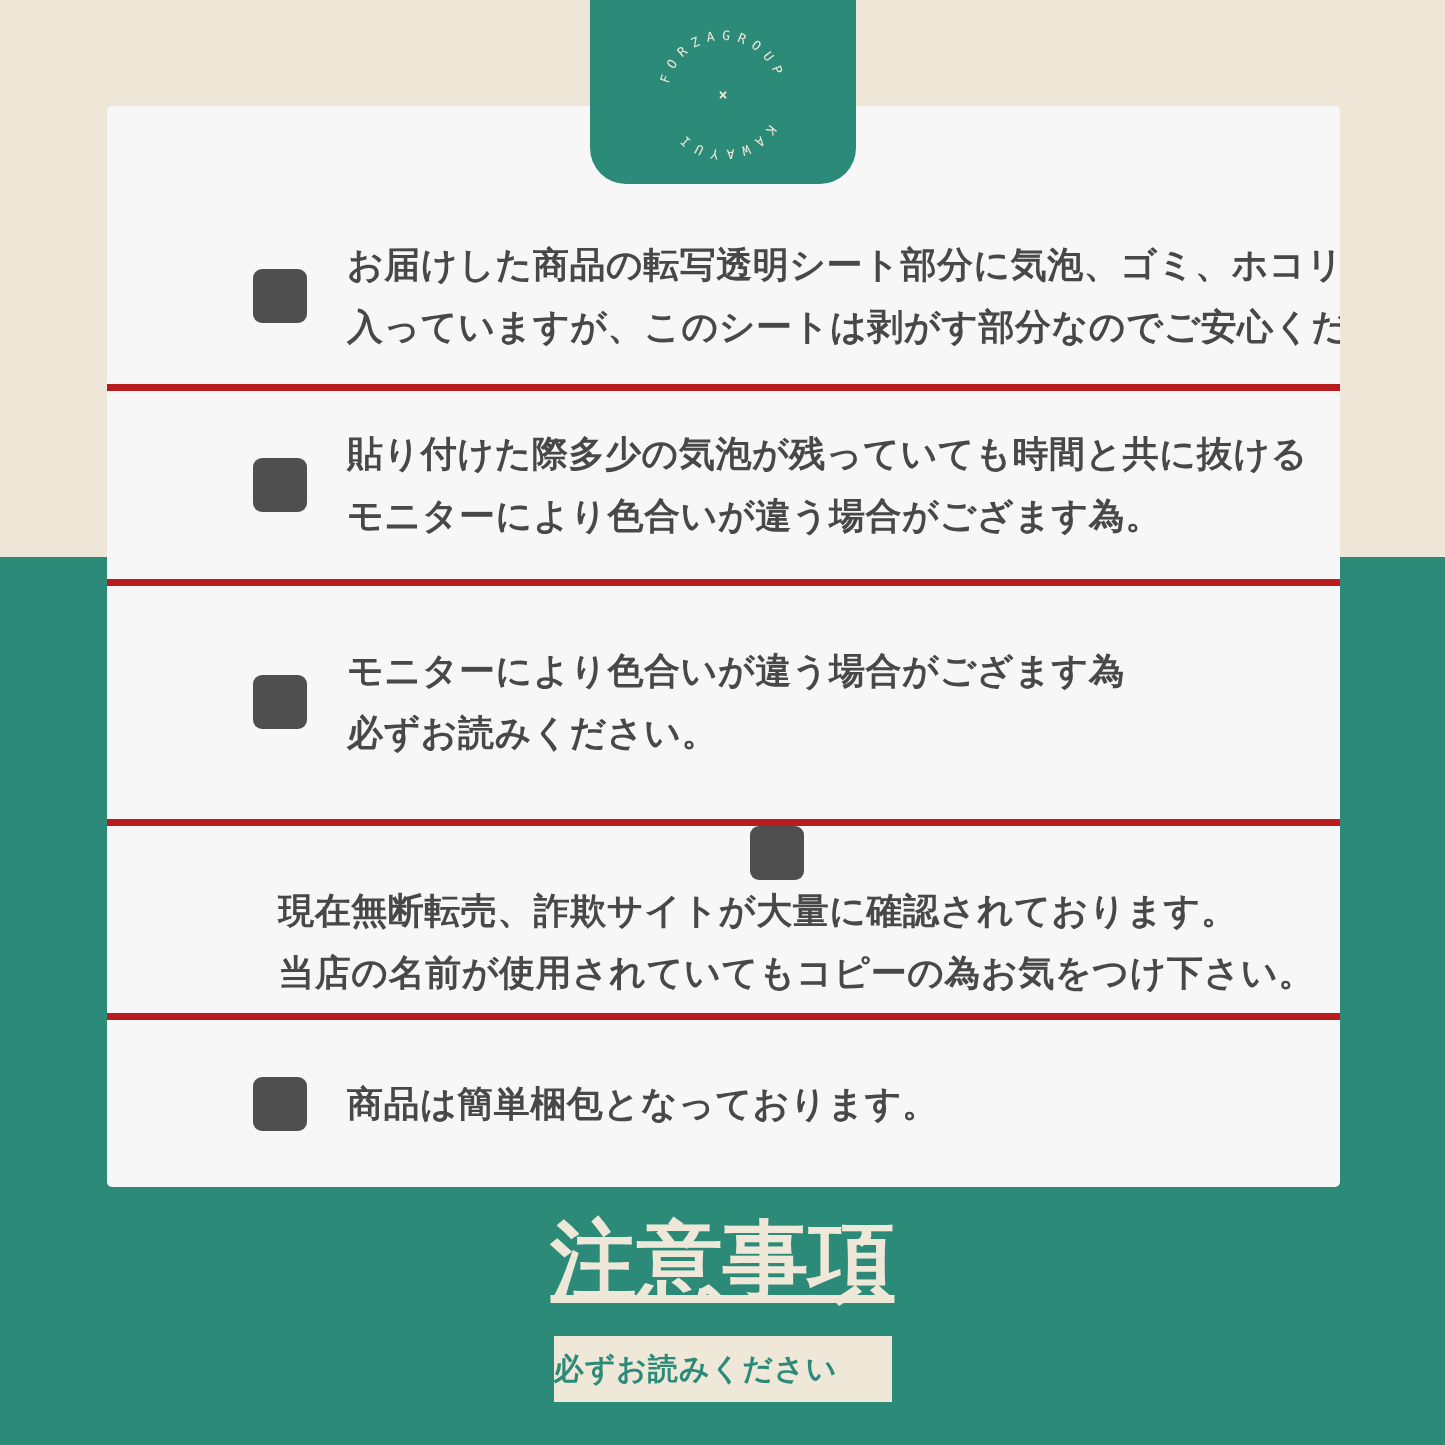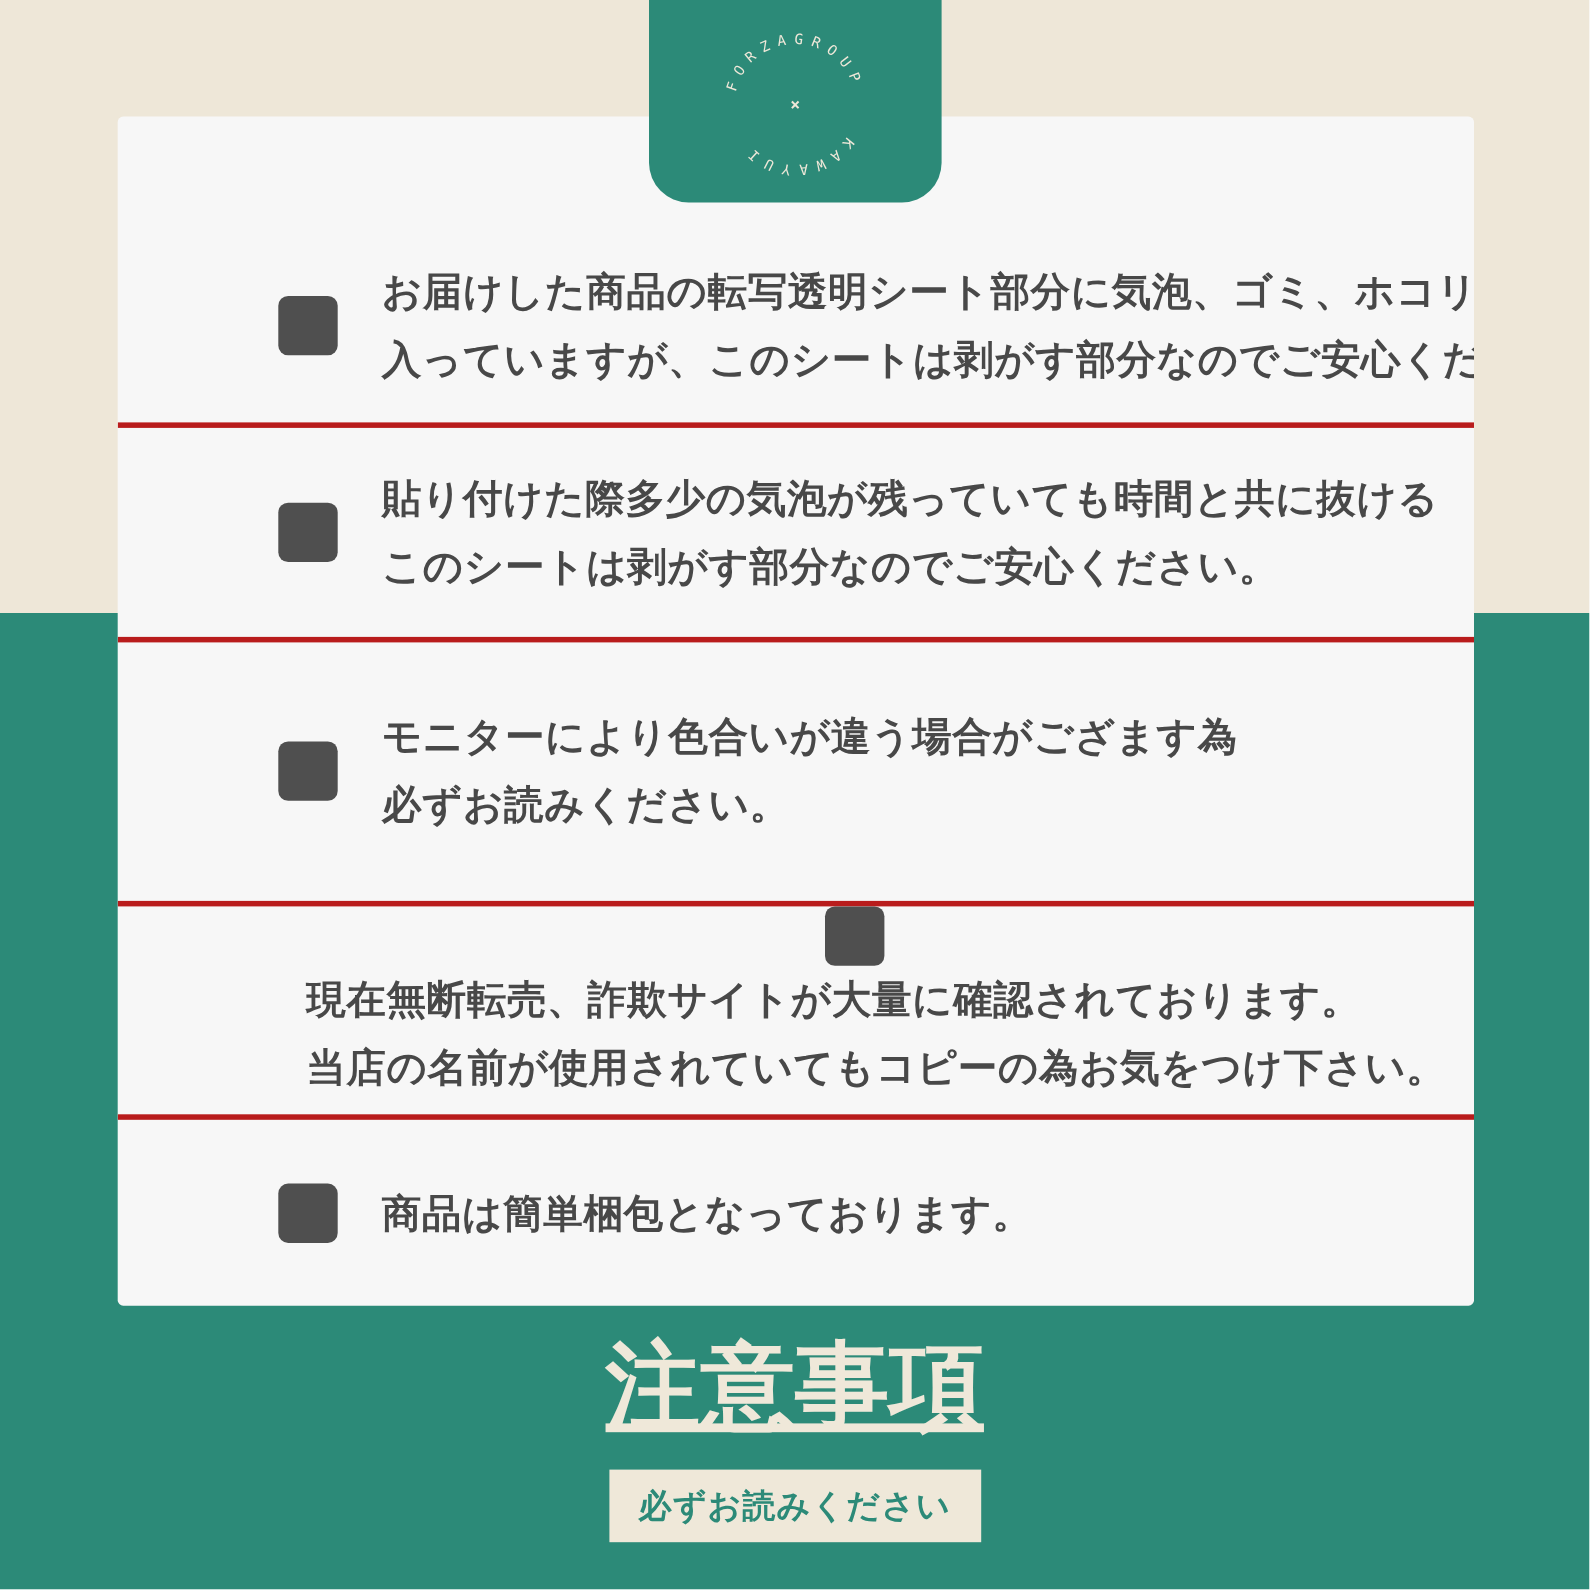--- a/index.html
+++ b/index.html
@@ -11,21 +11,21 @@
     background:linear-gradient(to bottom, #eee7d8 0, #eee7d8 557px, #2c8a78 557px, #2c8a78 100%);
   }
 
   
   .panel {
     position:absolute; left:107px; top:106px; width:1233px; height:1081px;
     background:#f7f7f7; border-radius:5px; overflow:hidden;
     display:flex; flex-direction:column;
   }
   .band { display:flex; align-items:center; padding-left:146px; }
-  .band + .band { border-top:5px solid #b91c1c; }
+  .band + .band { border-top:7px solid #b91c1c; }
   .band-1 { height:287px; padding-top:102px; }
   .band-2 { height:204px; }
   .band-3 { height:252px; }
   .band-4 { height:204px;flex-direction:column; }
   .band-5 { height:182px; }
 
   .checkbox {
     width:54px; height:54px; flex:0 0 54px;
     background:#4f4f4f; border-radius:9px; margin-right:40px;
   }
@@ -52,21 +52,21 @@
 
   
   .footer-title {
     position:absolute; top:1217px; left:0; width:1445px;
     text-align:center; font-size:86px; line-height:86px;
     font-weight:900; color:#efe8d9; letter-spacing:0;text-decoration:underline;
   }
   .footer-box {
     position:absolute; top:1336px; left:50%; transform:translateX(-50%);
     width:338px; height:66px; background:#efe8d9;
-    display:flex; align-items:center; justify-content:center;
+    display:flex; align-items:center; justify-content:flex-start;
   }
   .footer-box span {
     color:#2c8a78; font-size:30px; font-weight:700; letter-spacing:1px;
     white-space:nowrap;
   }
 </style>
 </head>
 <body>
 
 <div class="canvas">
@@ -78,21 +78,21 @@
       <div class="note-text">
         <div class="note-line">お届けした商品の転写透明シート部分に気泡、ゴミ、ホコリが</div>
         <div class="note-line">入っていますが、このシートは剥がす部分なのでご安心ください。</div>
       </div>
     </div>
 
     <div class="band band-2">
       <div class="checkbox"></div>
       <div class="note-text">
         <div class="note-line">貼り付けた際多少の気泡が残っていても時間と共に抜ける</div>
-        <div class="note-line">このシートは剥がす部分なのでご安心ください。</div>
+        <div class="note-line">モニターにより色合いが違う場合がござます為。</div>
       </div>
     </div>
 
     <div class="band band-3">
       <div class="checkbox"></div>
       <div class="note-text">
         <div class="note-line">モニターにより色合いが違う場合がござます為</div>
         <div class="note-line">必ずお読みください。</div>
       </div>
     </div>

